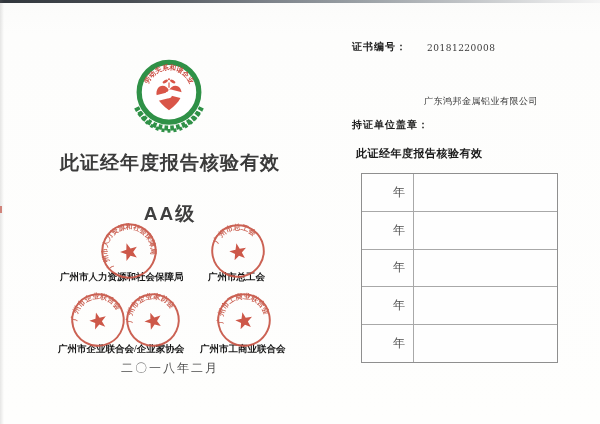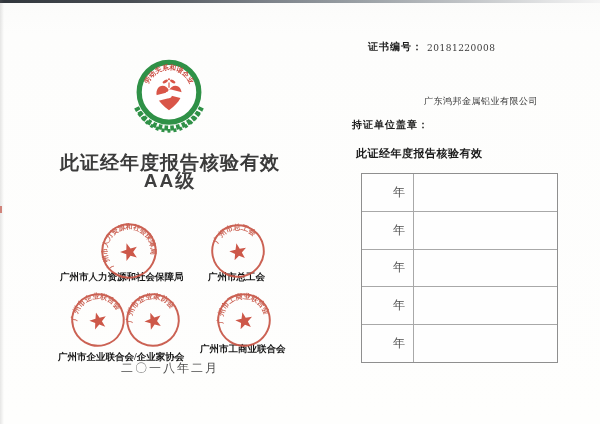--- a/index.html
+++ b/index.html
@@ -10,31 +10,31 @@
   }
   #scan-topline{position:absolute;left:0;top:0;width:600px;height:3px;
     background:linear-gradient(90deg,#31363c 0%,#4a4f55 22%,#7d838a 45%,#9aa0a5 60%,#c2c5c8 78%,#e4e5e6 92%,#f4f4f4 100%);}
   #scan-leftedge{position:absolute;left:0;top:0;width:4px;height:424px;
     background:linear-gradient(90deg,rgba(120,120,120,.18),rgba(120,120,120,0));}
   #scan-speck{position:absolute;left:0;top:206px;width:2px;height:7px;background:#c4574a;opacity:.7;}
 
   .abs{position:absolute;white-space:nowrap;}
   .center-left{left:0;width:340px;text-align:center;}
   #title-line1{top:150px;font-size:19px;font-weight:600;letter-spacing:1px;color:#3b3b3b;}
-  #title-line2{top:168px;font-size:19px;font-weight:600;letter-spacing:2px;color:#3f3f3f;}
+  #title-line2{top:201px;font-size:19px;font-weight:600;letter-spacing:2px;color:#3f3f3f;}
 
   .seal{position:absolute;opacity:.92;}
   .seal-label{position:absolute;font-size:9.5px;font-weight:bold;color:#161616;letter-spacing:0;z-index:1;}
   .seal{z-index:2;}
 
   #date-line{top:360px;font-size:12px;color:#4a4a4a;letter-spacing:2px;font-weight:500;}
 
   .r-label{font-weight:bold;color:#1b1b1b;font-size:10px;letter-spacing:1px;}
   .r-value{font-family:"DejaVu Serif",serif;color:#3a3a3a;font-size:9px;letter-spacing:.5px;}
-  #cert-label{left:352px;top:40px;margin-left:16px;}
+  #cert-label{left:352px;top:40px;}
   #cert-value{left:427px;top:43px;}
   #holder-label{left:352px;top:104px;margin-top:14px;}
   #holder-value{left:424px;top:95px;}
   #table-caption{left:356px;top:146px;font-size:11px;letter-spacing:.5px;}
 
   #verify-table{position:absolute;left:361px;top:173px;width:197px;height:190px;
     border:1px solid #8f8f8f;box-sizing:border-box;display:flex;flex-direction:column;background:#fefefe;}
   .trow{flex:1;display:flex;border-bottom:1px solid #a8a8a8;}
   .trow:last-child{border-bottom:none;}
   .tcell-year{width:52px;border-right:1px solid #a8a8a8;display:flex;align-items:center;
@@ -104,21 +104,21 @@
   <svg class="seal" style="left:216px;top:292px;transform:rotate(-12deg);" width="56" height="56" viewBox="0 0 100 100">
     <circle cx="50" cy="50" r="46" fill="none" stroke="#c75546" stroke-width="3.5"></circle>
     <path id="arc5" d="M 20.9 74.4 A 38 38 0 1 1 79.1 74.4" fill="none"></path>
     <text font-size="13" fill="#c75546" font-weight="bold" font-family="Liberation Sans, sans-serif">
       <textPath href="#arc5" startOffset="50%" text-anchor="middle">广州市工商业联合会</textPath></text>
     <polygon points="50,36 53.8,46.7 65.2,47.1 56.2,54 59.4,64.9 50,58.5 40.6,64.9 43.8,54 34.8,47.1 46.2,46.7" fill="#c94a3a"></polygon>
   </svg>
 
   <div class="seal-label" style="left:60px;top:271px;">广州市人力资源和社会保障局</div>
   <div class="seal-label" style="left:208px;top:271px;">广州市总工会</div>
-  <div class="seal-label" style="left:58px;top:351px;font-family:Liberation Serif, serif;">广州市企业联合会/企业家协会</div>
+  <div class="seal-label" style="left:58px;top:343px;font-family:Liberation Serif, serif;">广州市企业联合会/企业家协会</div>
   <div class="seal-label" style="left:200px;top:343px;">广州市工商业联合会</div>
 
   <div class="abs center-left" id="date-line">二〇一八年二月</div>
 
   <div class="abs r-label" id="cert-label">证书编号：</div>
   <div class="abs r-value" id="cert-value">20181220008</div>
   <div class="abs r-label" id="holder-label">持证单位盖章：</div>
   <div class="abs r-value" id="holder-value">广东鸿邦金属铝业有限公司</div>
   <div class="abs r-label" id="table-caption">此证经年度报告核验有效</div>
 

